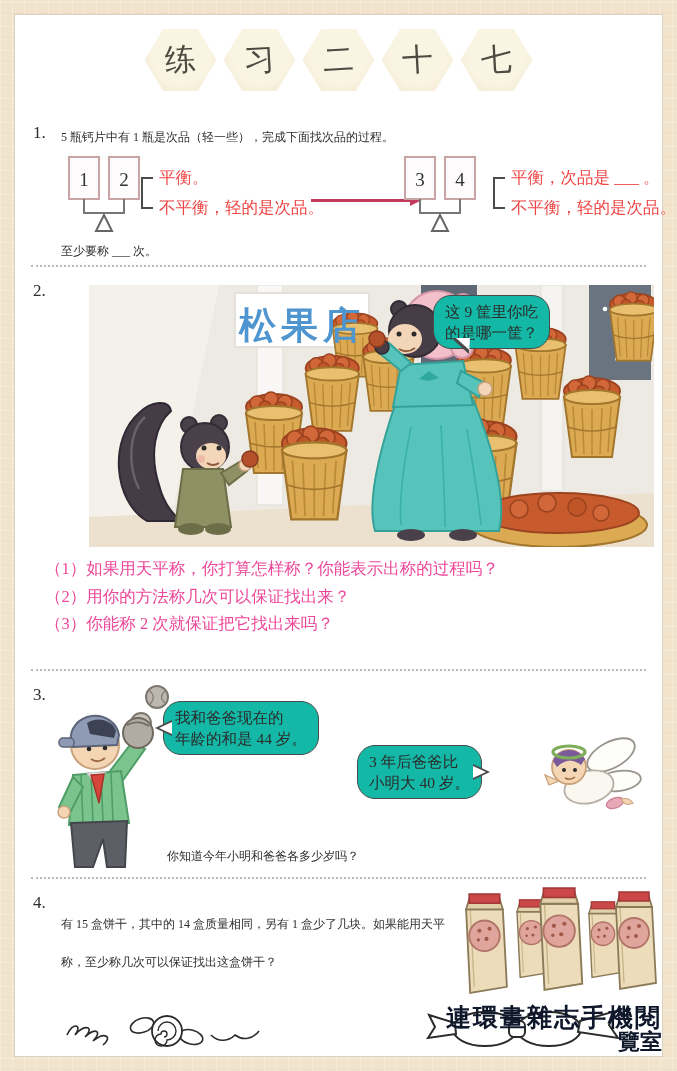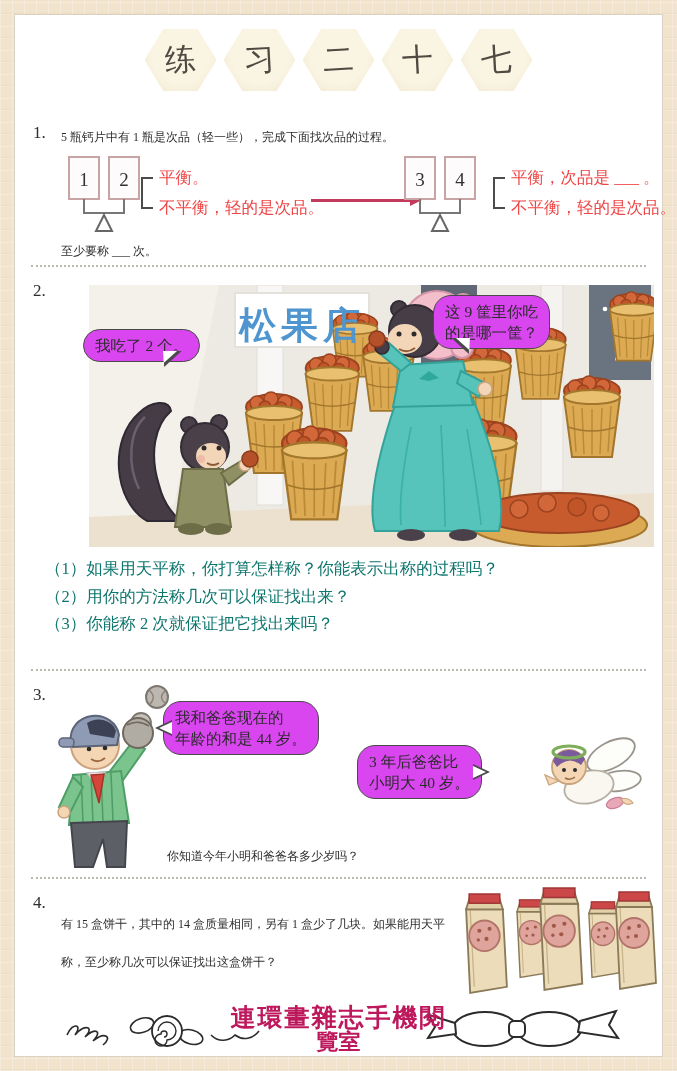--- a/index.html
+++ b/index.html
@@ -36,41 +36,41 @@
   .fork-line1 { position:absolute; left:18px; top:0; white-space:nowrap; }
   .fork-line2 { position:absolute; left:18px; top:30px; white-space:nowrap; }
   .arrow { position:absolute; top:44px; left:250px; width:106px; height:2.5px; background:#c23a5c; }
   .arrow::after { content:""; position:absolute; right:-11px; top:-5px;
                   border:6px solid transparent; border-left:12px solid #c23a5c; }
 
   
   .scene { position:absolute; overflow:visible; }
   .scene svg { display:block; }
 
-  .bubble { position:absolute; background:#d946ef; border:1.7px solid #4a4a4a; border-radius:18px;
+  .bubble { position:absolute; background:#14b8a6; border:1.7px solid #4a4a4a; border-radius:18px;
             padding:5px 11px; font-size:15.5px; line-height:21px; color:#2b2b2b; white-space:nowrap; z-index:5; }
   .bubble::before,.bubble::after { content:""; position:absolute; }
   .tail-br::before { bottom:-15px; right:24px; border:9px solid transparent; border-top:16px solid #4a4a4a; transform:skewX(-28deg); }
   .tail-br::after  { bottom:-9px;  right:27px; border:7px solid transparent; border-top:12px solid #fff; transform:skewX(-28deg); }
   .tail-bl::before { bottom:-15px; left:24px;  border:9px solid transparent; border-top:16px solid #4a4a4a; transform:skewX(28deg); }
   .tail-bl::after  { bottom:-9px;  left:27px;  border:7px solid transparent; border-top:12px solid #fff; transform:skewX(28deg); }
   .tail-l::before  { left:-17px; top:18px; border:8px solid transparent; border-right:17px solid #4a4a4a; }
   .tail-l::after   { left:-11px; top:20px; border:6px solid transparent; border-right:13px solid #fff; }
   .tail-r::before  { right:-17px; top:18px; border:8px solid transparent; border-left:17px solid #4a4a4a; }
   .tail-r::after   { right:-11px; top:20px; border:6px solid transparent; border-left:13px solid #fff; }
 
   .shop-sign-text { position:absolute; left:146px; top:16px; width:134px; text-align:center;
                     font-size:37px; font-weight:bold; color:#4f95cf; letter-spacing:5px; z-index:4; }
 
-  .q-list { position:absolute; top:540px; left:30px; right:14px; font-size:16.5px; line-height:27.5px; color:#0f766e; }
+  .q-list { position:absolute; top:540px; left:30px; right:14px; font-size:16.5px; line-height:27.5px; color:#ec4899; }
 
   
   .footer { position:absolute; left:0; right:0; top:986px; height:56px; }
   .footer svg { position:absolute; left:0; top:0; }
-  .wm { position:absolute; left:0; right:0; text-align:center; font-weight:bold; color:#be185d; z-index:3; }
+  .wm { position:absolute; left:0; right:0; text-align:right; font-weight:bold; color:#0f172a; z-index:3; }
   .wm1 { top:0; font-size:25px; letter-spacing:2px; }
   .wm2 { top:26px; font-size:22px; }
 </style>
 </head>
 <body>
 
 <div class="page">
 
   <div class="title-row">
     <div class="hex">
@@ -223,21 +223,20 @@
         <path d="M60,84 L38,66 L48,56 L70,76 Z" fill="#57c4bb" stroke="#35a299" stroke-width="2"></path>
         <circle cx="41" cy="60" r="7" fill="#473d46" stroke="#322b34" stroke-width="1.5"></circle>
         <circle cx="36" cy="52" r="8" fill="#b4502a" stroke="#8a3a1e" stroke-width="1.5"></circle>
         <path d="M120,84 L144,96 L138,110 L116,96 Z" fill="#57c4bb" stroke="#35a299" stroke-width="2"></path>
         <circle cx="144" cy="102" r="7" fill="#f3d6b8" stroke="#caa27c" stroke-width="1.5"></circle>
         <ellipse cx="70" cy="248" rx="14" ry="6" fill="#4a4049"></ellipse>
         <ellipse cx="122" cy="248" rx="14" ry="6" fill="#4a4049"></ellipse>
       </g>
     </svg>
     <div class="shop-sign-text">松果店</div>
-    <div class="bubble tail-br" style="left:-6px;top:44px;">我吃了 2 个。</div>
     <div class="bubble tail-bl" style="left:344px;top:10px;">
       <div>这 9 筐里你吃</div>
       <div>的是哪一筐？</div>
     </div>
   </div>
 
   <div class="q-list">
     <div>（1）如果用天平称，你打算怎样称？你能表示出称的过程吗？</div>
     <div>（2）用你的方法称几次可以保证找出来？</div>
     <div>（3）你能称 2 次就保证把它找出来吗？</div>

